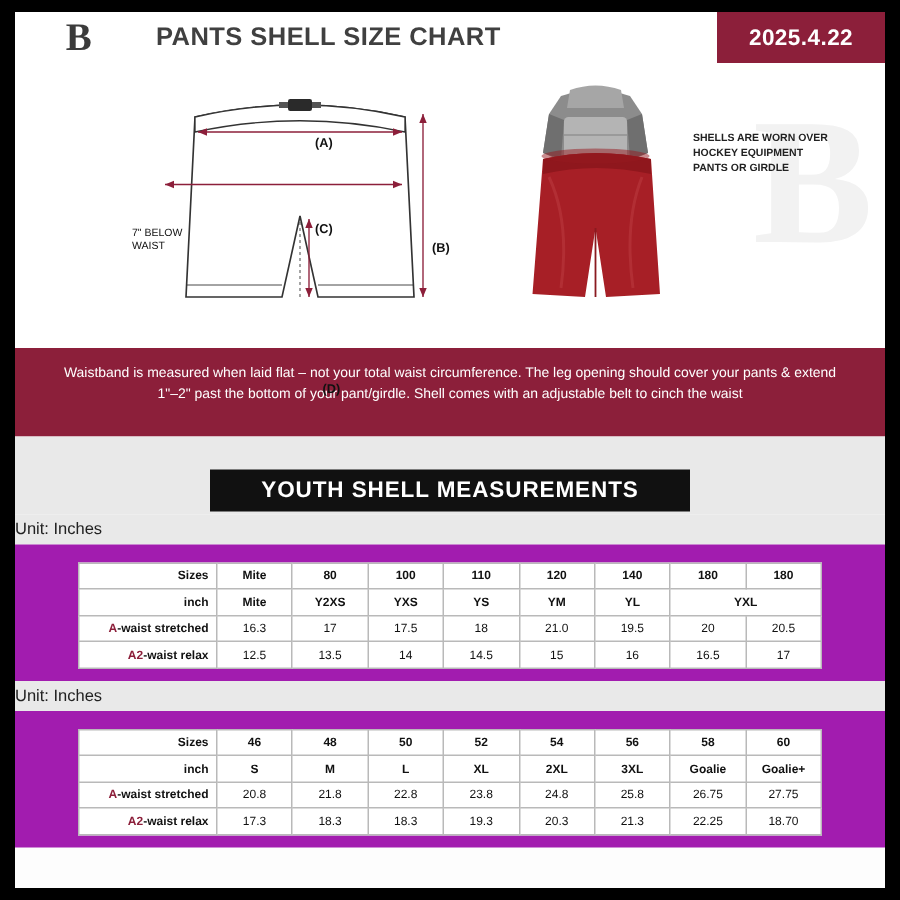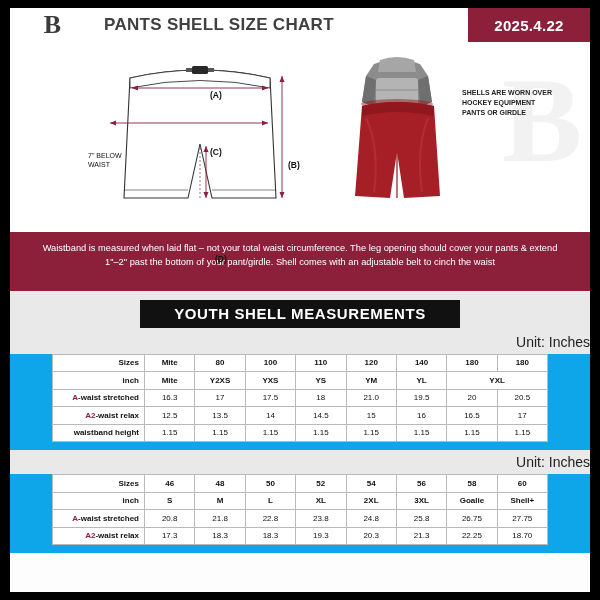--- a/index.html
+++ b/index.html
@@ -63,21 +63,21 @@
     padding-left: 10px;
   }
   .title-cell h1 {
     margin: 0;
     font-size: 17px;
     font-weight: bold;
     letter-spacing: 0.3px;
     color: #404040;
   }
   .date-cell {
-    width: 122px;
+    width: 112px;
     background: #8c1f3a;
     color: #fff;
     display: flex;
     align-items: center;
     justify-content: center;
     font-size: 15px;
     font-weight: bold;
     letter-spacing: 0.3px;
   }
 
@@ -141,44 +141,44 @@
     text-align: center;
     font-size: 9.3px;
     line-height: 1.55;
     padding: 9px 30px 21px;
     box-sizing: border-box;
   }
 
   
   .section-wrap {
     background: #e9e9e9;
-    padding: 9px 0 2px;
+    padding: 22px 0 2px;
     text-align: center;
   }
   .section-title {
     display: inline-block;
     background: #111;
     color: #fff;
     font-size: 15px;
     font-weight: bold;
     letter-spacing: 0.6px;
     padding: 5px 34px 6px;
   }
   .unit {
-    text-align: right;
-    font-size: 14px;
+    text-align: left;
+    font-size: 11px;
     color: #222;
     padding: 4px 0 4px;
     background: #e9e9e9;
   }
 
   
   .tablewrap {
-    background: #0ea5e9;
-    padding: 0 42px 8px;
+    background: #a21caf;
+    padding: 12px 42px 8px;
   }
   table.size {
     width: 100%;
     border-collapse: collapse;
     background: #fff;
     font-size: 8px;
     table-layout: fixed;
   }
   table.size td, table.size th {
     border: 1px solid #b9b9b9;
@@ -335,31 +335,20 @@
               <td class="rowhead"><span class="dim-letter">A2</span><span>-waist relax</span></td>
               <td>12.5</td>
               <td>13.5</td>
               <td>14</td>
               <td>14.5</td>
               <td>15</td>
               <td>16</td>
               <td>16.5</td>
               <td>17</td>
             </tr>
-            <tr>
-              <td class="rowhead">waistband height</td>
-              <td>1.15</td>
-              <td>1.15</td>
-              <td>1.15</td>
-              <td>1.15</td>
-              <td>1.15</td>
-              <td>1.15</td>
-              <td>1.15</td>
-              <td>1.15</td>
-            </tr>
           </tbody>
       </table>
     </div>
 
     <div class="unit">Unit: Inches</div>
     <div class="tablewrap">
       <table class="size">
         <colgroup>
           <col style="width:92px">
             <col>
@@ -385,21 +374,21 @@
             </tr>
             <tr class="head">
               <td class="rowhead">inch</td>
               <td>S</td>
               <td>M</td>
               <td>L</td>
               <td>XL</td>
               <td>2XL</td>
               <td>3XL</td>
               <td>Goalie</td>
-              <td>Shell+</td>
+              <td>Goalie+</td>
             </tr>
             <tr>
               <td class="rowhead"><span class="dim-letter">A</span><span>-waist stretched</span></td>
               <td>20.8</td>
               <td>21.8</td>
               <td>22.8</td>
               <td>23.8</td>
               <td>24.8</td>
               <td>25.8</td>
               <td>26.75</td>

